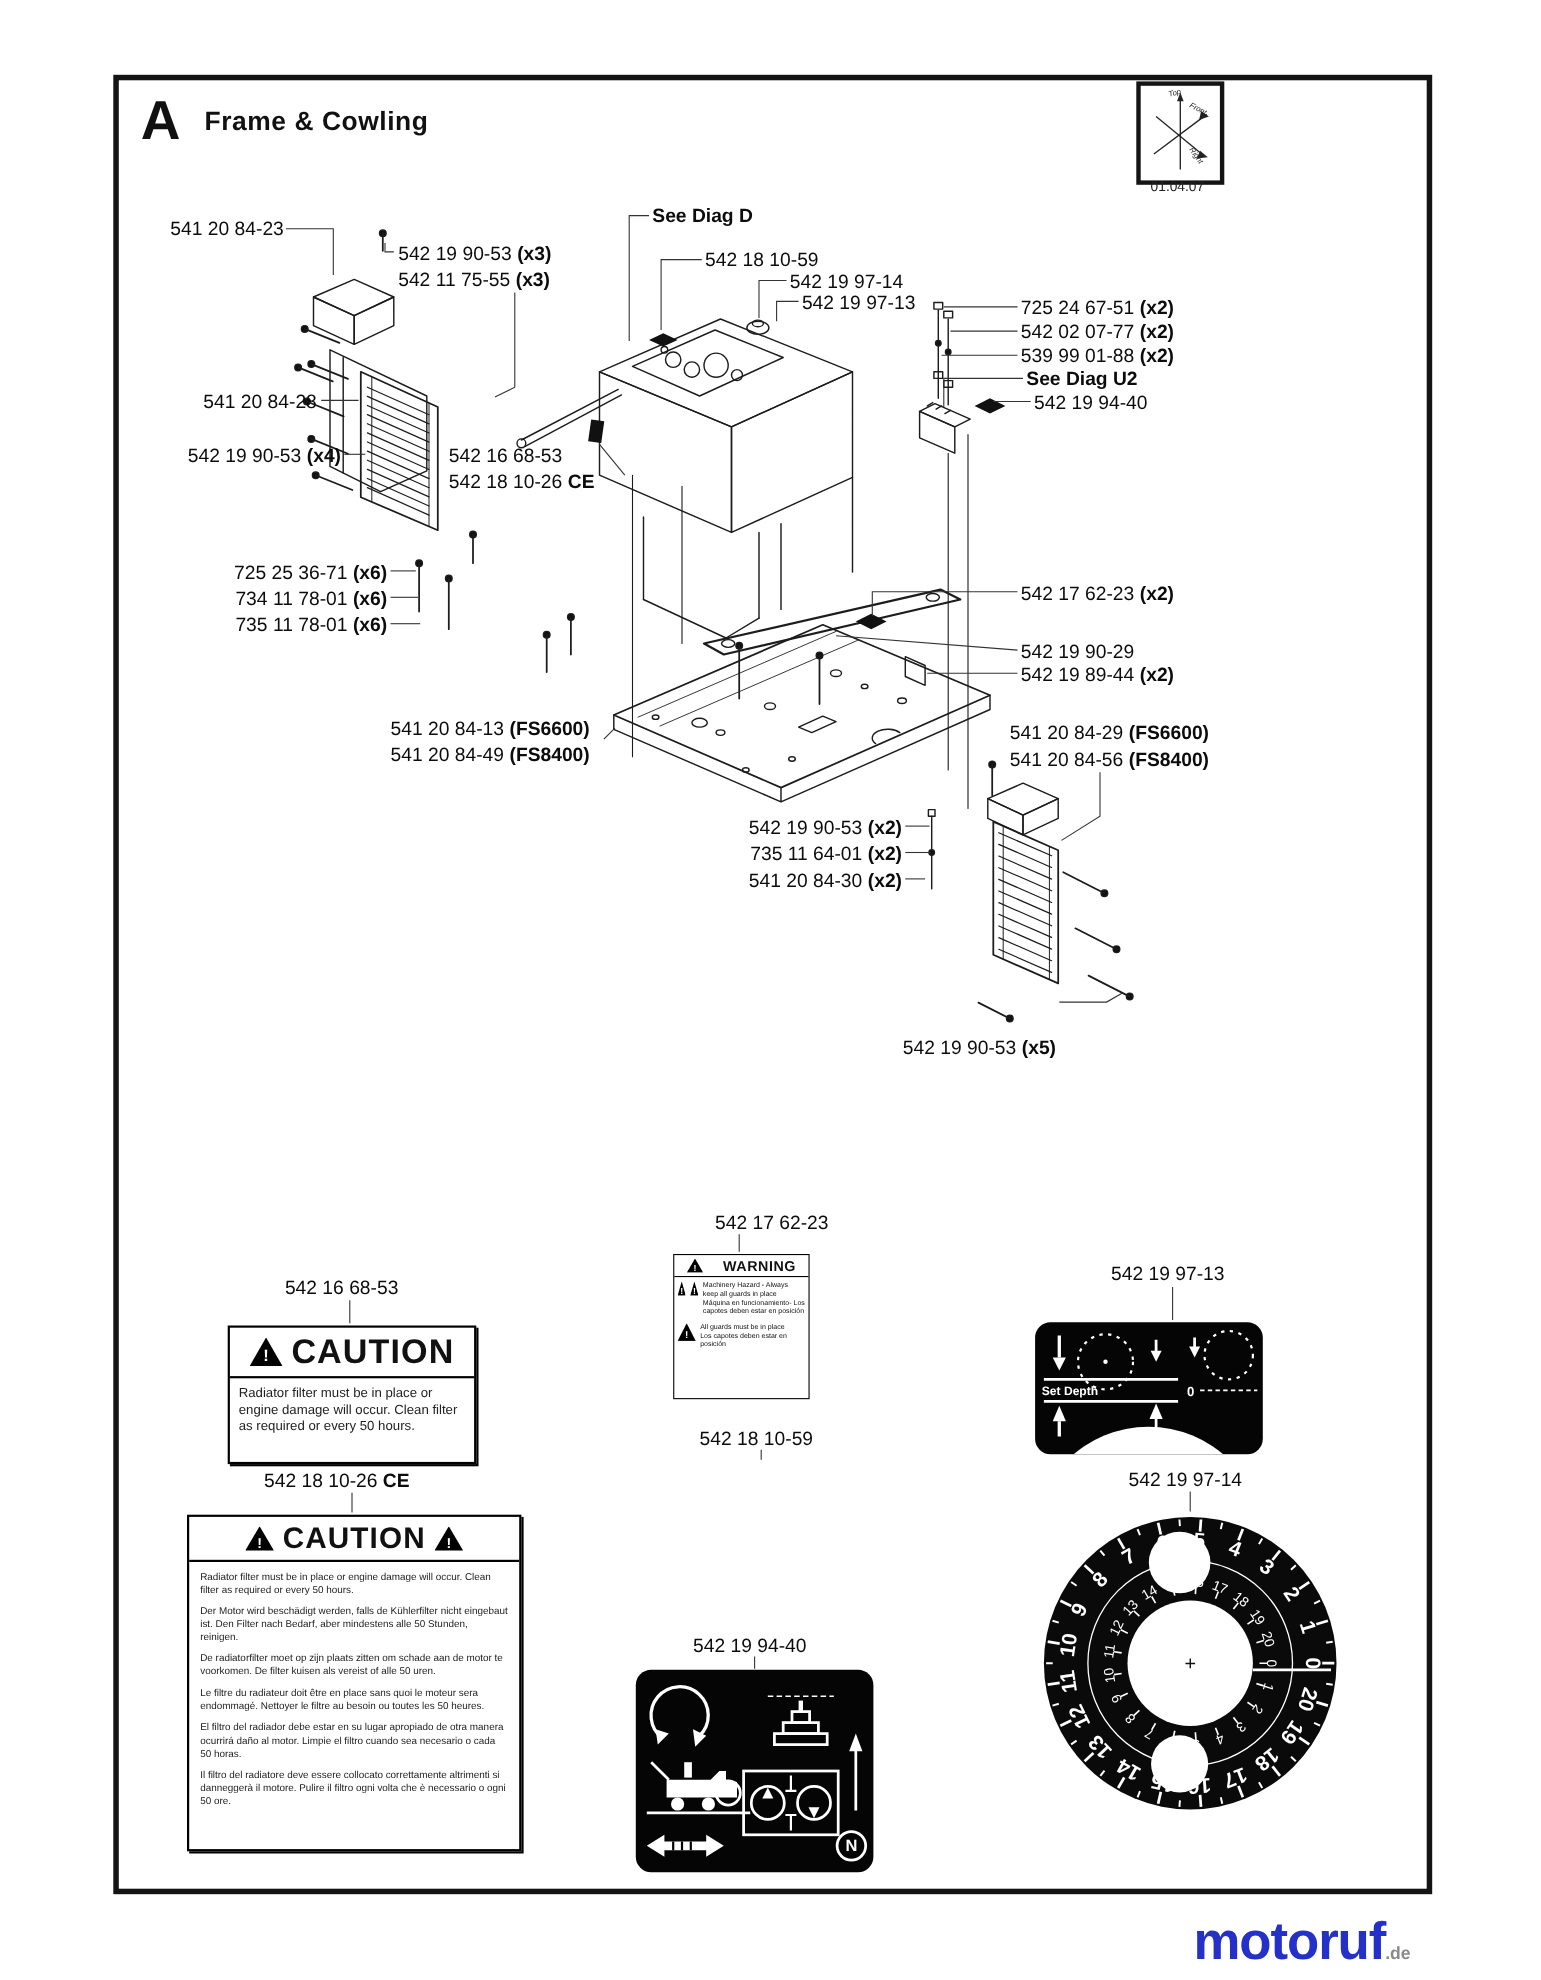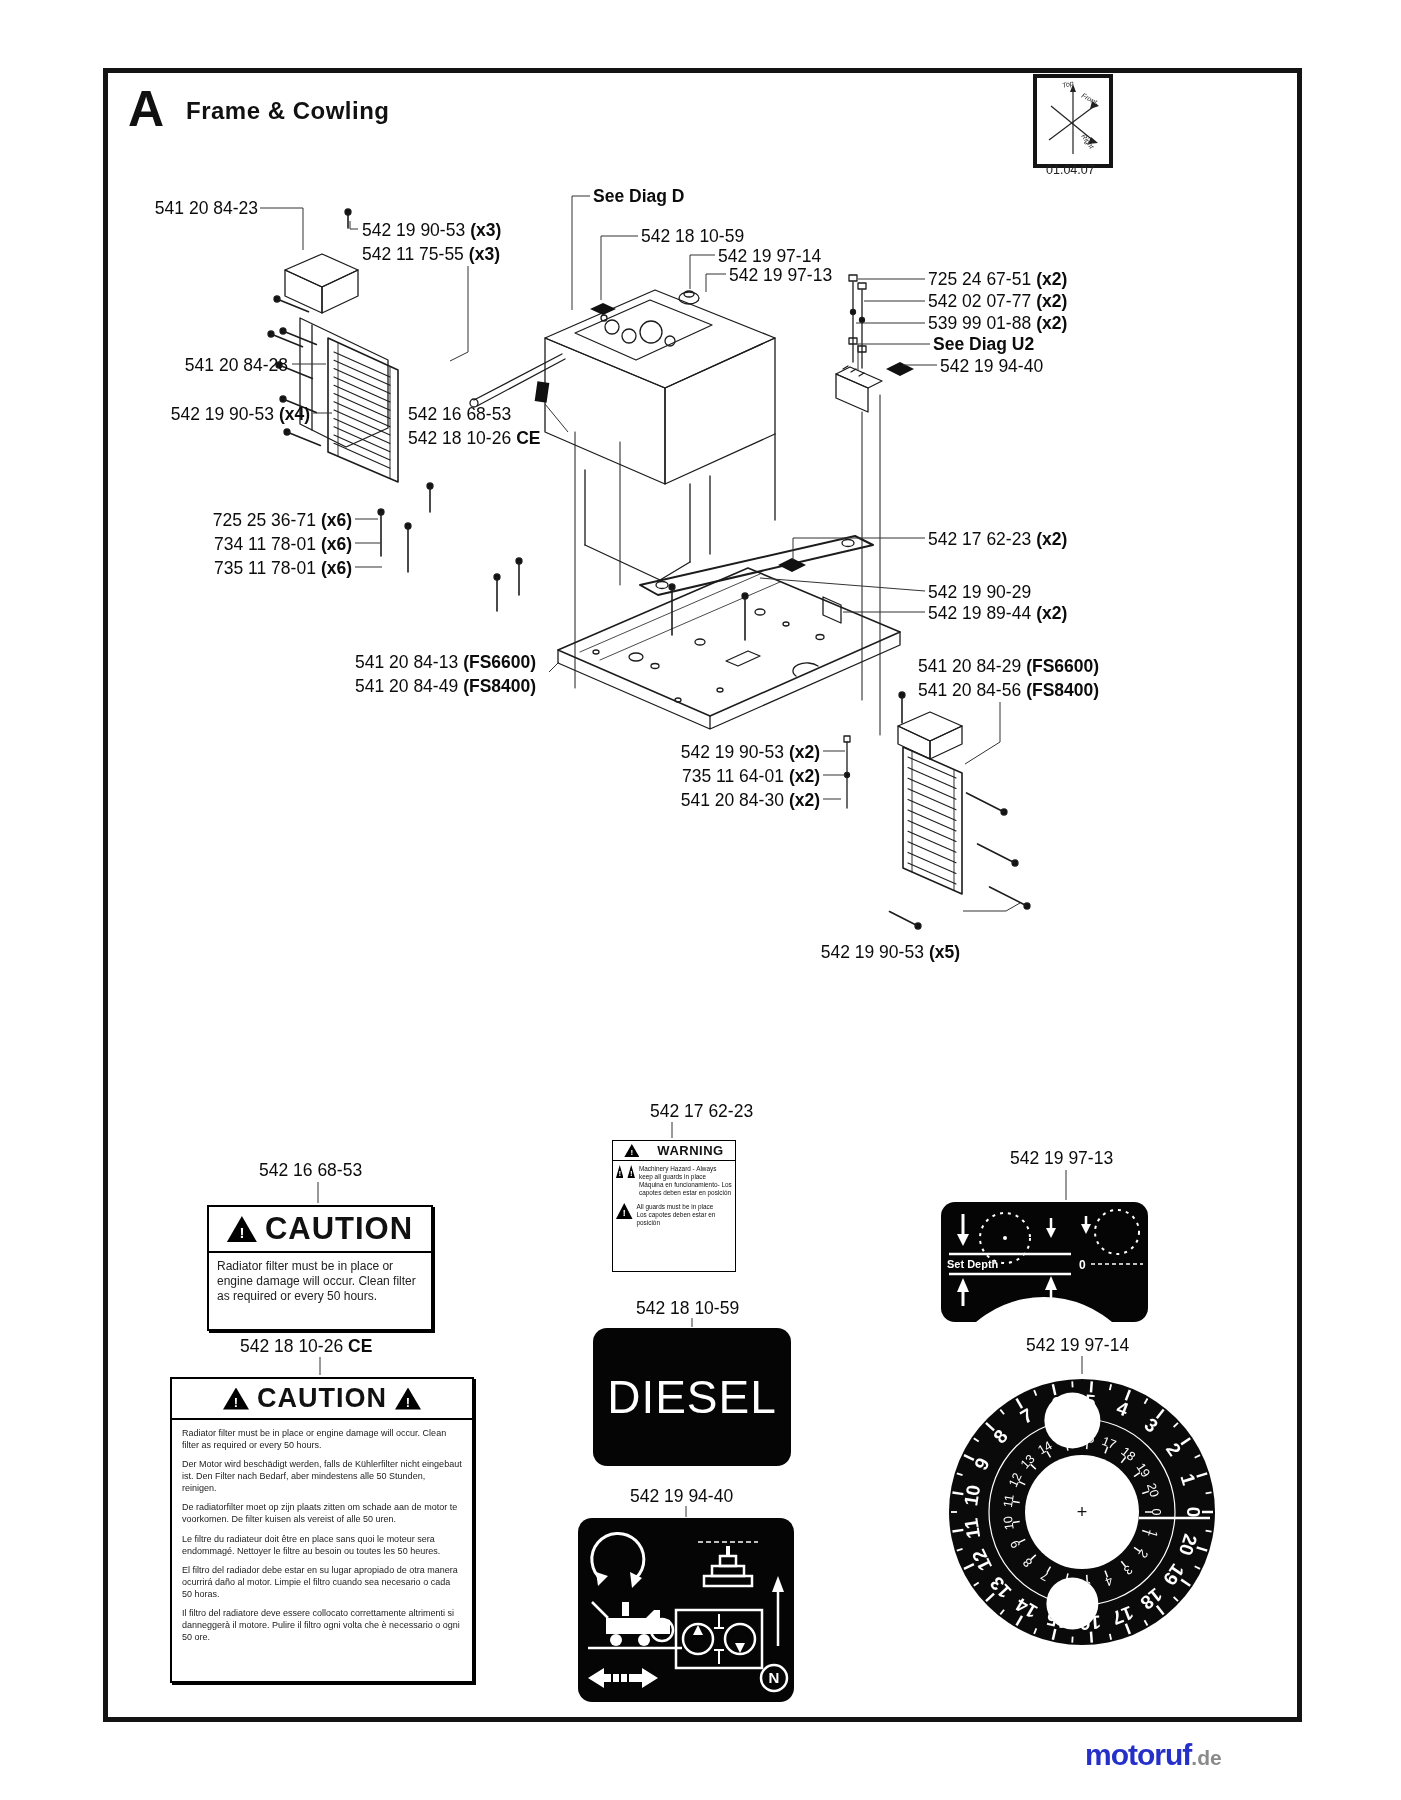--- a/index.html
+++ b/index.html
@@ -30,22 +30,22 @@
   .cepar{font-size:9px;line-height:1.3;margin:0 0 8px 0;color:#222;}
   
   #warnBox .whead{display:flex;align-items:center;justify-content:center;gap:3px;border-bottom:1.5px solid #000;padding:2px 0;}
   #warnBox .wtitle{font-weight:bold;font-size:13px;letter-spacing:.5px;margin-left:15px;}
   #warnBox .wrow{display:flex;gap:4px;padding:4px 3px 2px 3px;}
   #warnBox .wtxt{font-size:6.4px;line-height:1.25;color:#111;}
   .blackbox{position:absolute;background:#050505;border-radius:14px;}
   #dieselBox{display:flex;align-items:center;justify-content:center;}
   #dieselBox span{color:#fff;font-size:46px;letter-spacing:1px;}
   #motoruf{position:absolute;left:1085px;top:1738px;text-decoration:none;}
-  #motoruf .brand{font-size:30px;font-weight:bold;color:#2430c8;letter-spacing:-1px;}
-  #motoruf .tld{font-size:21px;font-weight:bold;color:#8a8a8a;}
+  #motoruf .brand{font-size:48px;font-weight:bold;color:#2430c8;letter-spacing:-1px;}
+  #motoruf .tld{font-size:16px;font-weight:bold;color:#8a8a8a;}
 </style>
 </head>
 <body>
 
 <div id="page">
   <div id="frame"></div>
 
   <div class="sec-letter">A</div>
   <div class="pg-title">Frame &amp; Cowling</div>
 
@@ -318,23 +318,20 @@
       <span class="tri small">!</span>
       <span class="wtxt"><span>Machinery Hazard - Always keep all guards in place</span><br><span>Máquina en funcionamiento- Los capotes deben estar en posición</span></span>
     </div>
     <div class="wrow">
       <span class="tri small" style="width:18px;height:16px;font-size:9px;line-height:21px">!</span>
       <span class="wtxt"><span>All guards must be in place</span><br><span>Los capotes deben estar en posición</span></span>
     </div>
   </div>
 
   <div class="ref" style="left:636px;top:1298px">542 18 10-59</div>
-  <div class="blackbox" id="dieselBox" style="left:593px;top:1328px;width:198px;height:138px">
-    <span>DIESEL</span>
-  </div>
 
   <div class="ref" style="left:630px;top:1486px">542 19 94-40</div>
   <div class="blackbox" style="left:578px;top:1518px;width:216px;height:184px">
     <svg width="216" height="184" viewBox="0 0 216 184">
       <g stroke="#fff" fill="none" stroke-width="3">
         <path d="M24,62 A26,26 0 1 1 58,60"></path>
       </g>
       <g fill="#fff">
         <polygon points="52,54 64,60 54,70"></polygon>
         <polygon points="18,54 30,58 20,68"></polygon>

